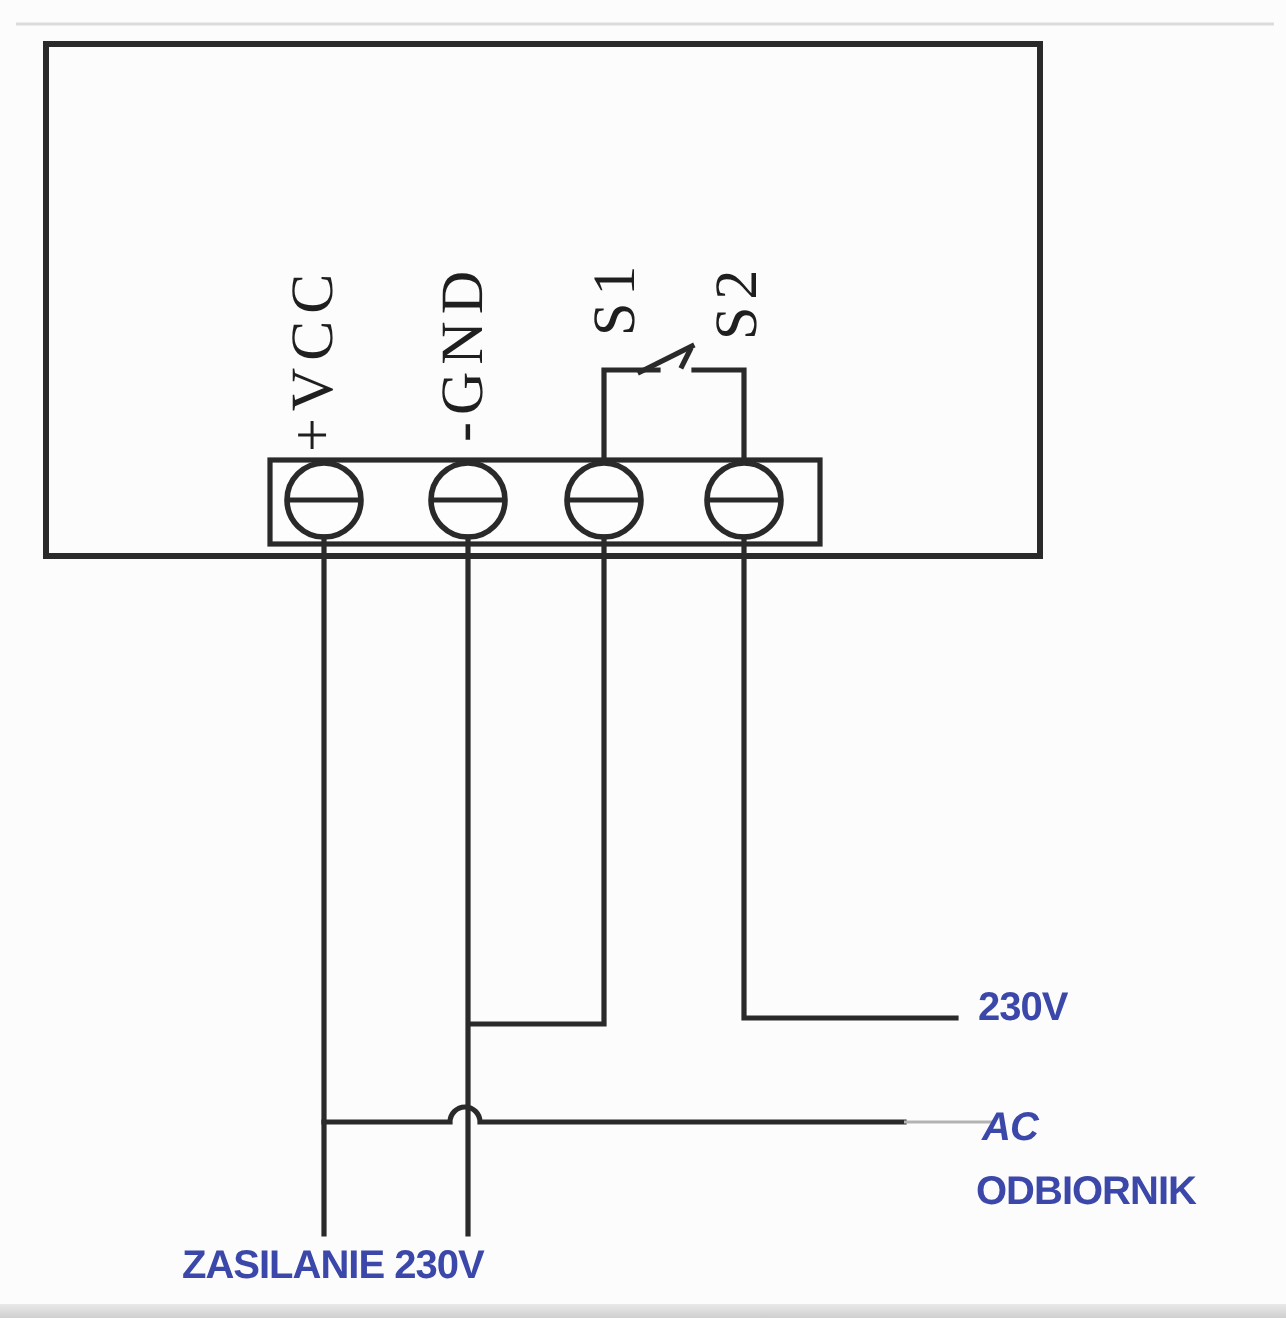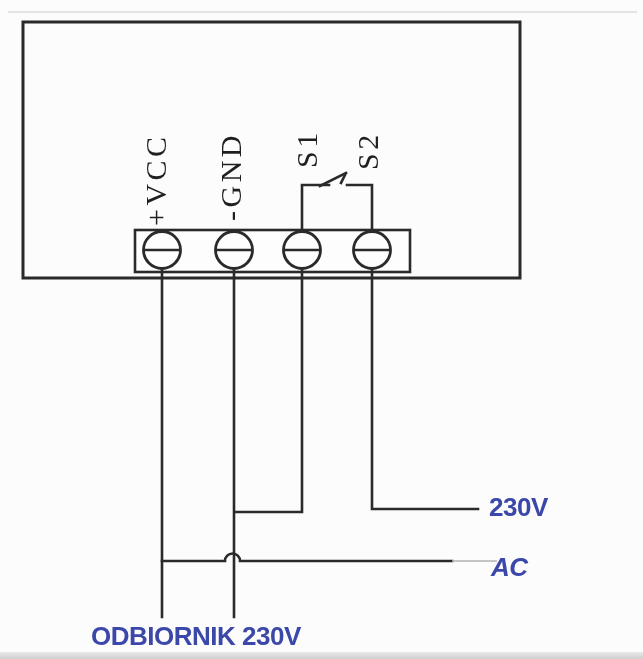--- a/index.html
+++ b/index.html
@@ -32,21 +32,21 @@
   .pin-label {
     font-family: "Liberation Serif", serif;
     font-size: 30px;
     letter-spacing: 3.5px;
     fill: var(--color-terminal_text);
   }
   .blue-label {
     position: absolute;
     color: var(--color-blue);
     font-weight: bold;
-    font-size: 26px;
+    font-size: 20px;
     letter-spacing: -0.5px;
     line-height: 1.1;
     white-space: nowrap;
   }
   .lbl-230v      { left: 489px; top: 493px; }
   .lbl-ac        { left: 491px; top: 553px; font-style: italic; }
   .lbl-odbiornik { left: 488px; top: 585px; }
   .lbl-supply    { left: 91px;  top: 622px; }
   .bottom-strip {
     position: absolute;
@@ -102,16 +102,17 @@
     <path class="wire" d="M 162 268.5 V 617"></path>
     <path class="wire" d="M 234 268.5 V 617"></path>
     <path class="wire" d="M 302 268.5 V 512 H 235"></path>
     <path class="wire" d="M 372 268.5 V 509 H 478"></path>
     <path class="wire" d="M 162 561 H 225 A 7.5 7.5 0 0 1 240 561 H 452"></path>
     <path class="thin" d="M 452 561 H 497"></path>
   </svg>
 
   <div class="blue-label lbl-230v">230V</div>
   <div class="blue-label lbl-ac">AC</div>
-  <div class="blue-label lbl-supply">ODBIORNIK 230V</div>
+  <div class="blue-label lbl-odbiornik">ODBIORNIK</div>
+  <div class="blue-label lbl-supply">ZASILANIE 230V</div>
 
   <div class="bottom-strip"></div>
 </div>
 
 </body></html>

